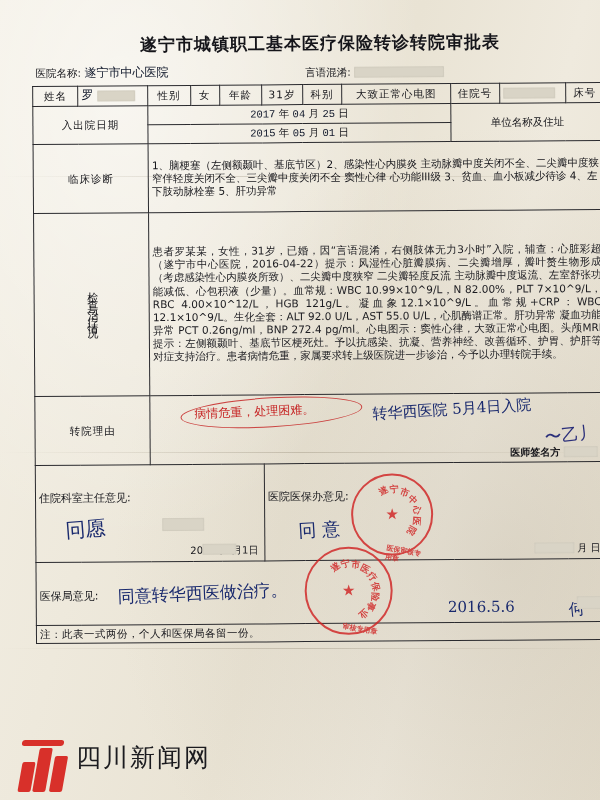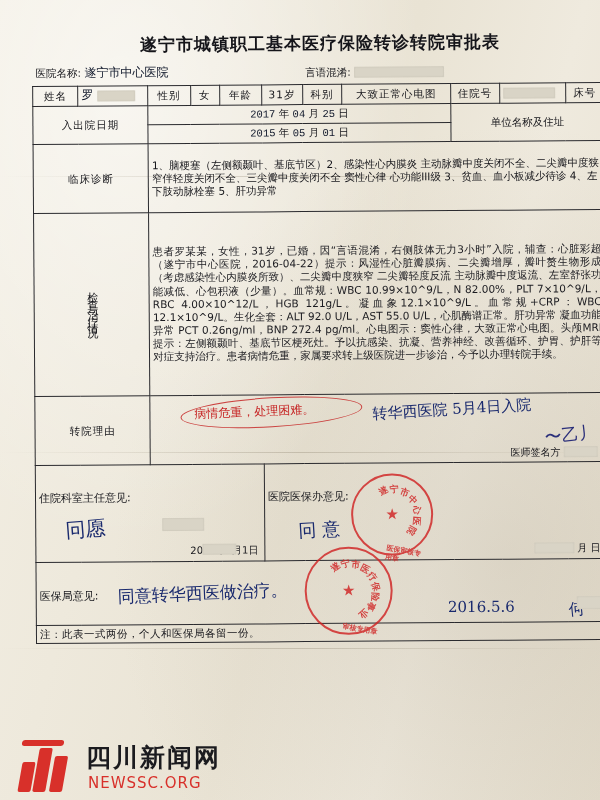--- a/index.html
+++ b/index.html
@@ -96,21 +96,21 @@
     position:absolute;left:30px;top:2px;width:180px;height:28px;
     border:1.6px solid #c62424;border-radius:50%;
     transform:rotate(-3deg);
     opacity:.85;
   }
   .hw-blue1{
     position:absolute;left:222px;top:6px;font-size:15px;
     transform:rotate(-3deg);
   }
   .sign-label{
-    position:absolute;right:8px;bottom:3px;font-size:10px;color:#15151a;
+    position:absolute;right:8px;bottom:3px;font-size:10px;color:#15151a;font-weight:bold;
   }
   .sig-scribble{
     position:absolute;right:10px;bottom:16px;font-size:17px;
     color:#2b2f7a;transform:rotate(-6deg);
   }
   .opinion{height:92px;position:relative;}
   .opinion .date{position:absolute;right:6px;bottom:4px;font-size:10px;}
   .stamp{
     position:absolute;
     border:2.5px solid #d02424;
@@ -139,22 +139,22 @@
     background:transparent;
   }
   .logo-mark{
     position:absolute;left:20px;bottom:8px;width:58px;height:52px;
   }
   .logo-mark i{
     position:absolute;bottom:0;width:13px;background:#d8302a;border-radius:2px;
     transform:skewX(-10deg);
   }
   .logo-text{
-    position:absolute;left:86px;bottom:26px;
-    font-size:25px;font-weight:bold;color:#1b1b1f;letter-spacing:2px;
+    position:absolute;left:76px;bottom:26px;
+    font-size:25px;font-weight:normal;color:#1b1b1f;letter-spacing:2px;
     font-family:"DejaVu Serif","Liberation Serif",serif;
     margin-top:9px;
   }
   .logo-url{
     position:absolute;left:88px;bottom:8px;
     font-size:15px;color:#d8302a;letter-spacing:1px;
     font-family:"DejaVu Sans","Liberation Sans",sans-serif;
   }
   .hw-small{font-family:Liberation Mono, monospace;color:#0f172a;}
 </style>
@@ -320,14 +320,13 @@
 </div>
 
 <div class="footer">
   <div class="logo-mark">
     <i style="left:0;height:30px;"></i>
     <i style="left:16px;height:44px;"></i>
     <i style="left:32px;height:36px;"></i>
     <i style="left:2px;bottom:46px;width:42px;height:6px;border-radius:3px;"></i>
   </div>
   <div class="logo-text">四川新闻网</div>
-  <div class="logo-url">NEWSSC.ORG</div>
 </div>
 
 </body></html>

